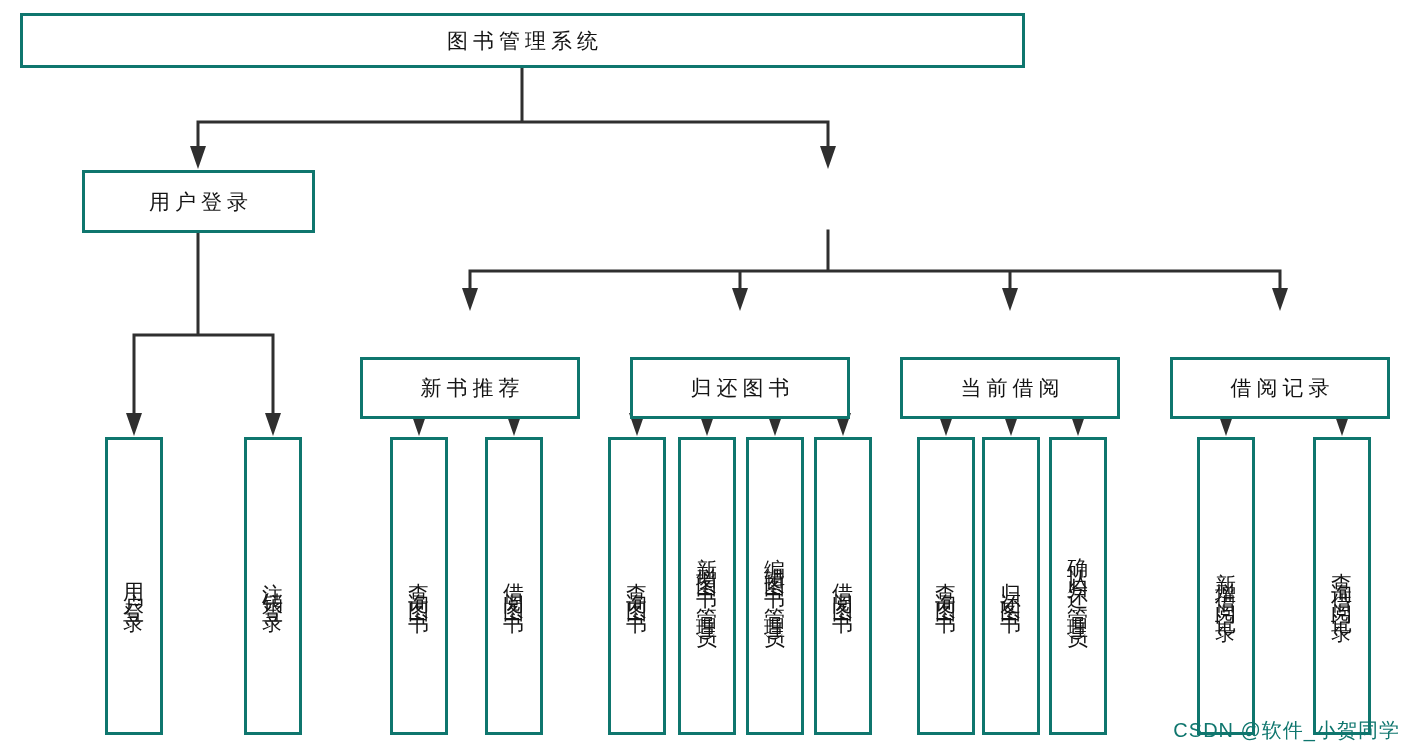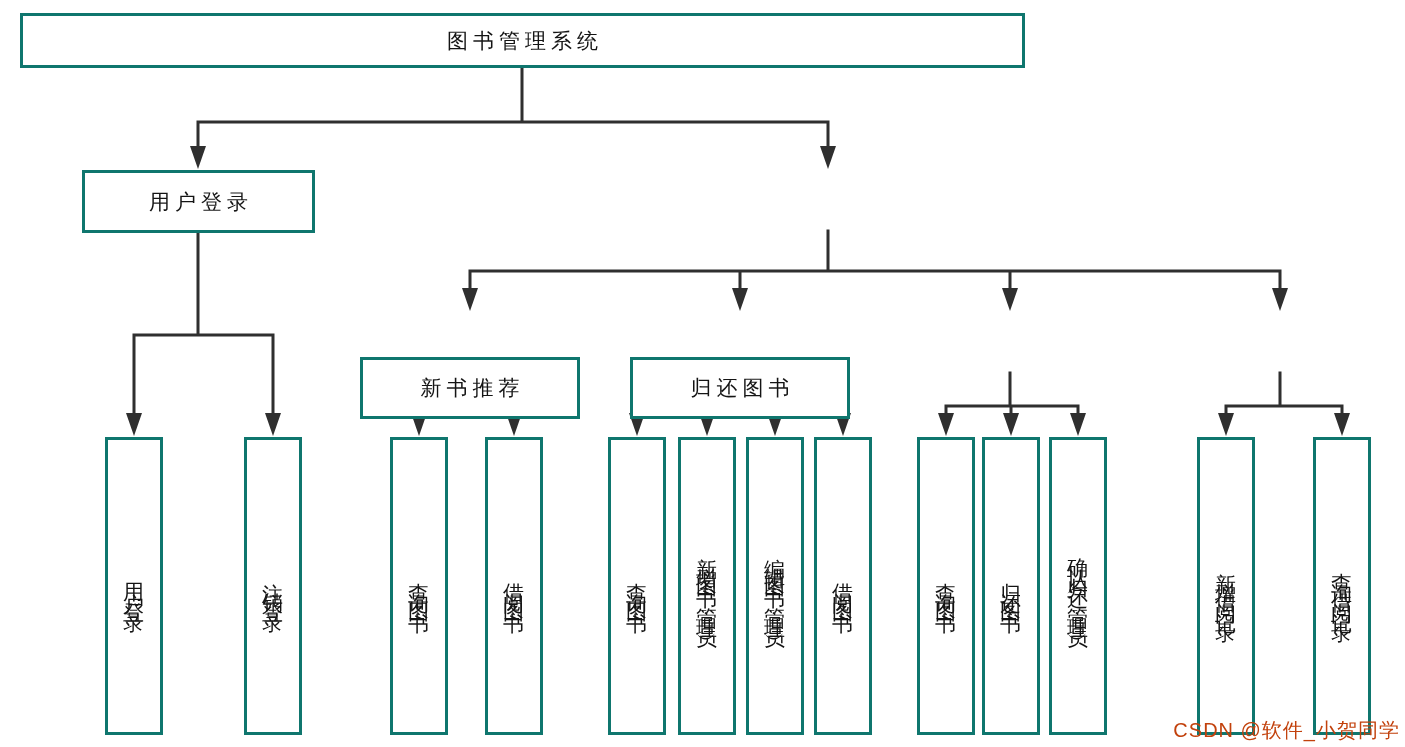--- a/index.html
+++ b/index.html
@@ -42,21 +42,21 @@
   .root { left: 20px;  top: 13px;  width: 1005px; height: 55px; }
   .lv2  { top: 170px; width: 233px; height: 63px; }
   .lv3  { top: 313px; width: 220px; height: 62px; margin-top: 44px; }
   .leaf { top: 437px; width: 58px;  height: 298px; }
   .watermark {
     position: absolute;
     right: 5px;
     bottom: 3px;
     font-size: 20px;
     letter-spacing: 1px;
-    color: #c2410c;
+    color: #0f766e;
     z-index: 5;
     white-space: nowrap;
   }
 </style>
 </head>
 <body>
 
 <div class="canvas">
 
   <svg class="wires" width="1405" height="747" viewBox="0 0 1405 747" xmlns="http://www.w3.org/2000/svg">
@@ -106,20 +106,26 @@
   <div class="box lv2" style="left:82px">
     <span class="hl">用户登录</span>
   </div>
 
   <div class="box lv3" style="left:360px">
     <span class="hl">新书推荐</span>
   </div>
   <div class="box lv3" style="left:630px">
     <span class="hl">归还图书</span>
   </div>
+  <div class="box lv3" style="left:900px">
+    <span class="hl">当前借阅</span>
+  </div>
+  <div class="box lv3" style="left:1170px">
+    <span class="hl">借阅记录</span>
+  </div>
 
   <div class="box leaf" style="left:105px">
     <span class="vl">用户登录</span>
   </div>
   <div class="box leaf" style="left:244px">
     <span class="vl">注销登录</span>
   </div>
 
   <div class="box leaf" style="left:390px">
     <span class="vl">查询图书</span>

